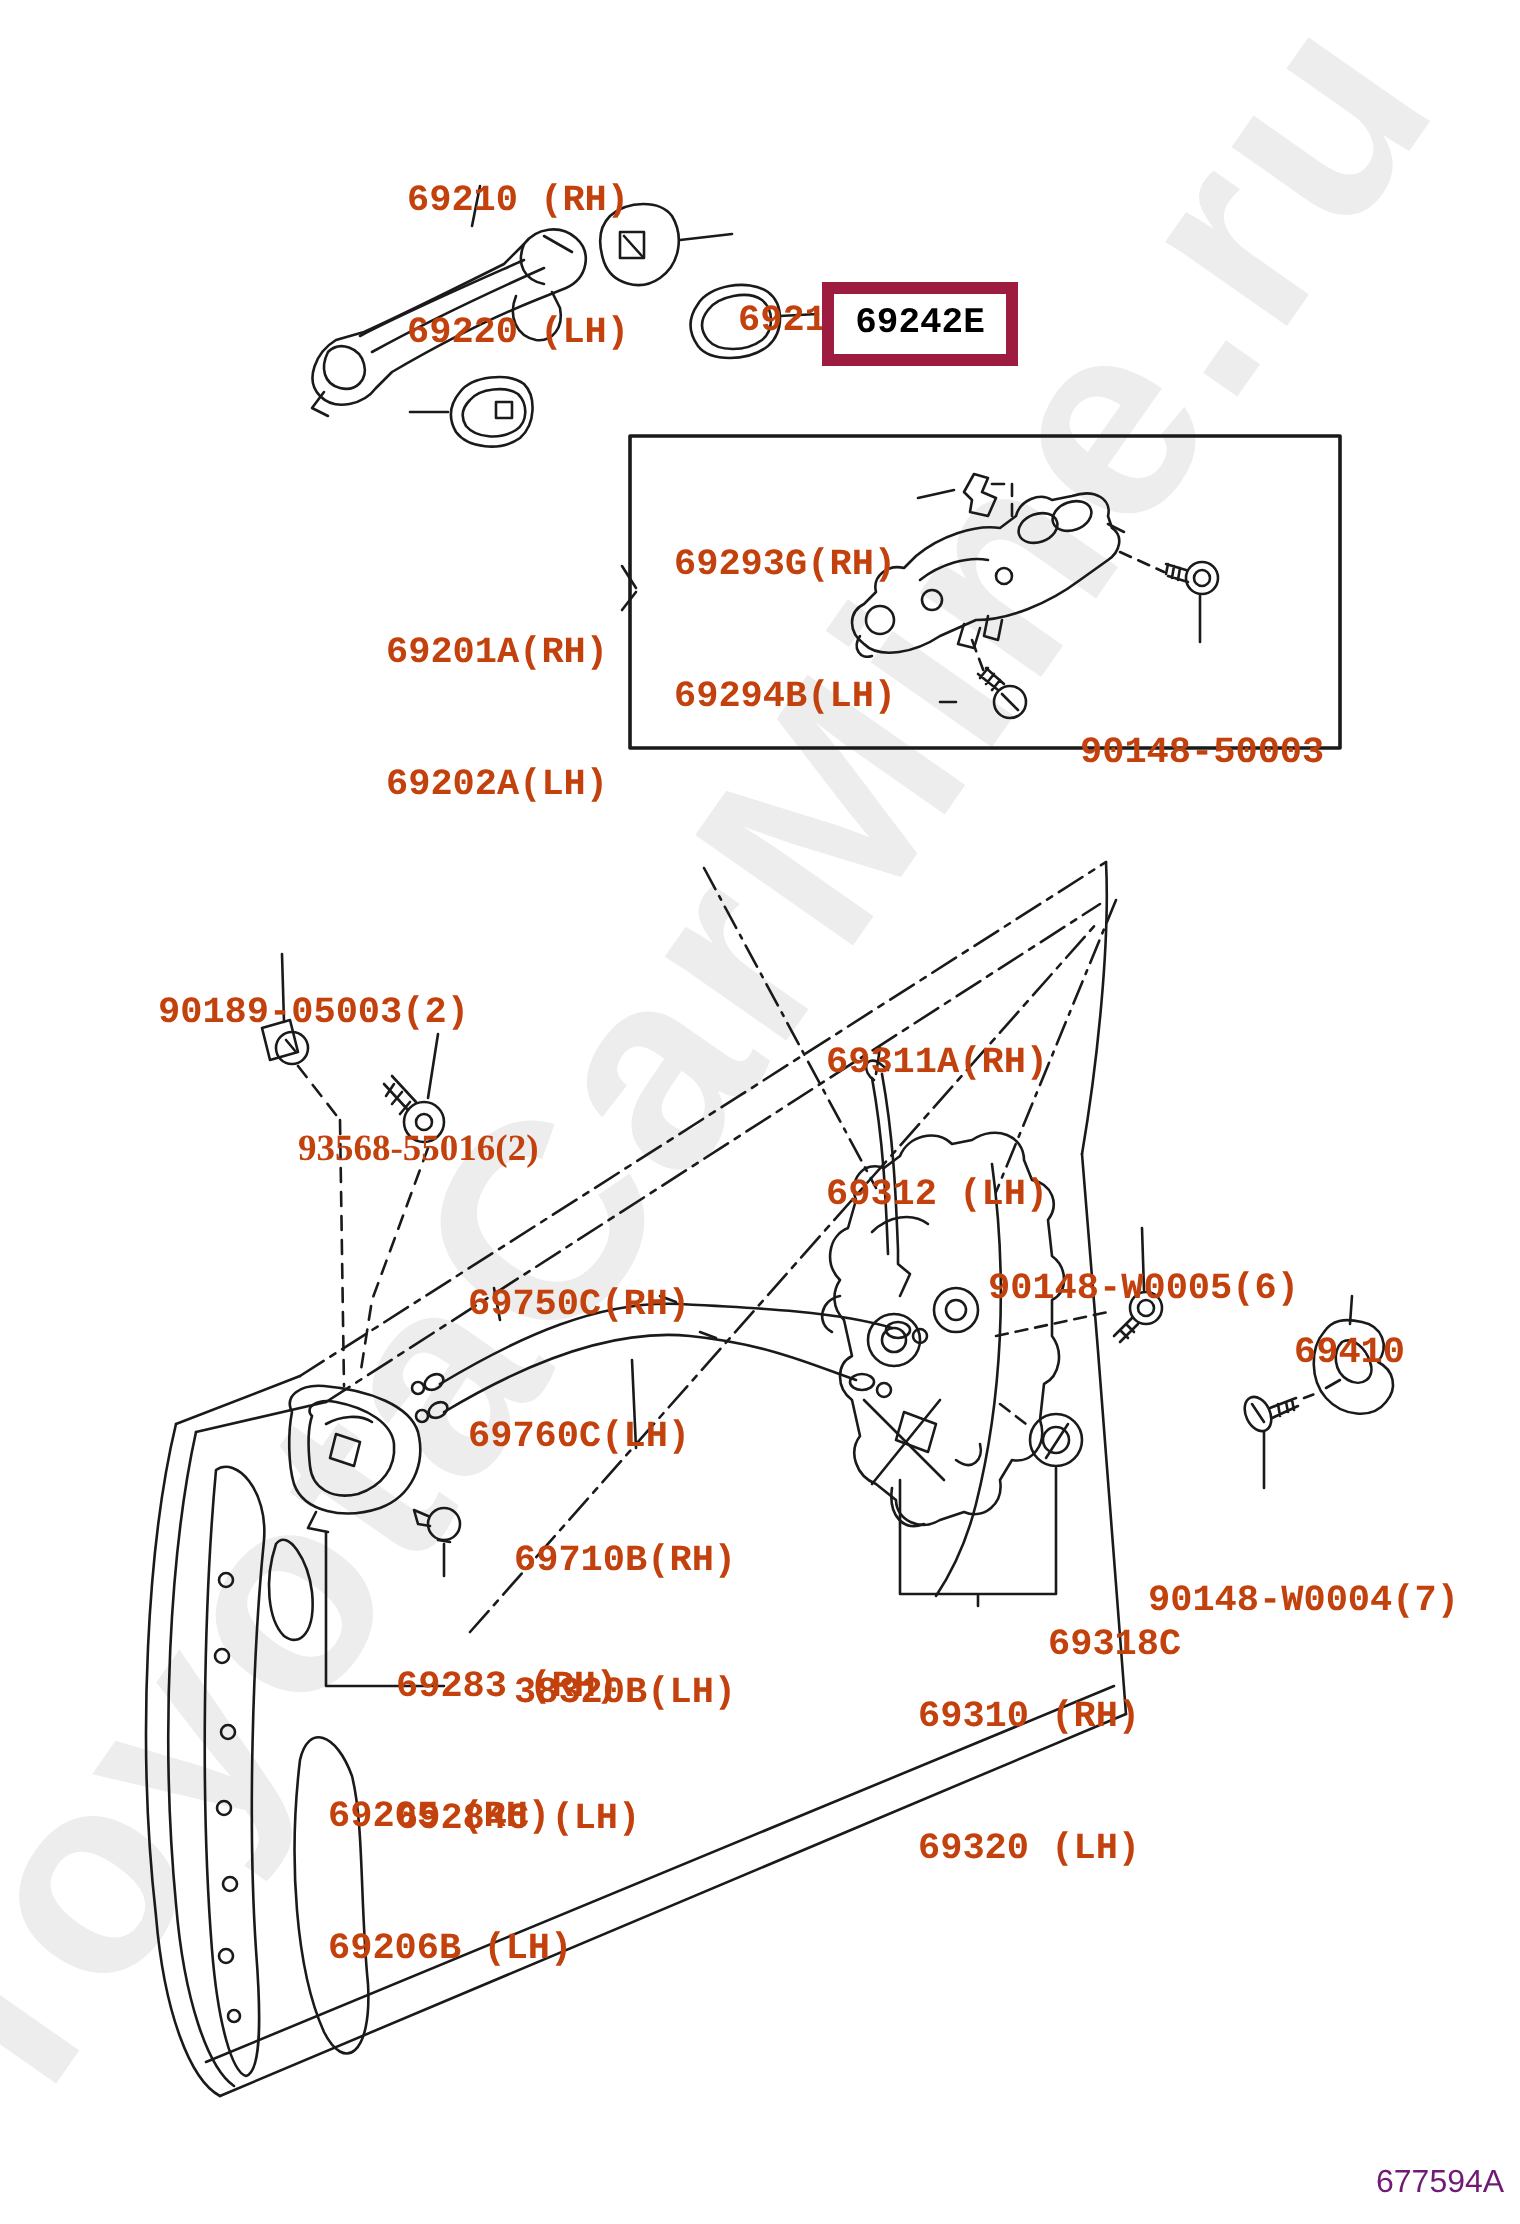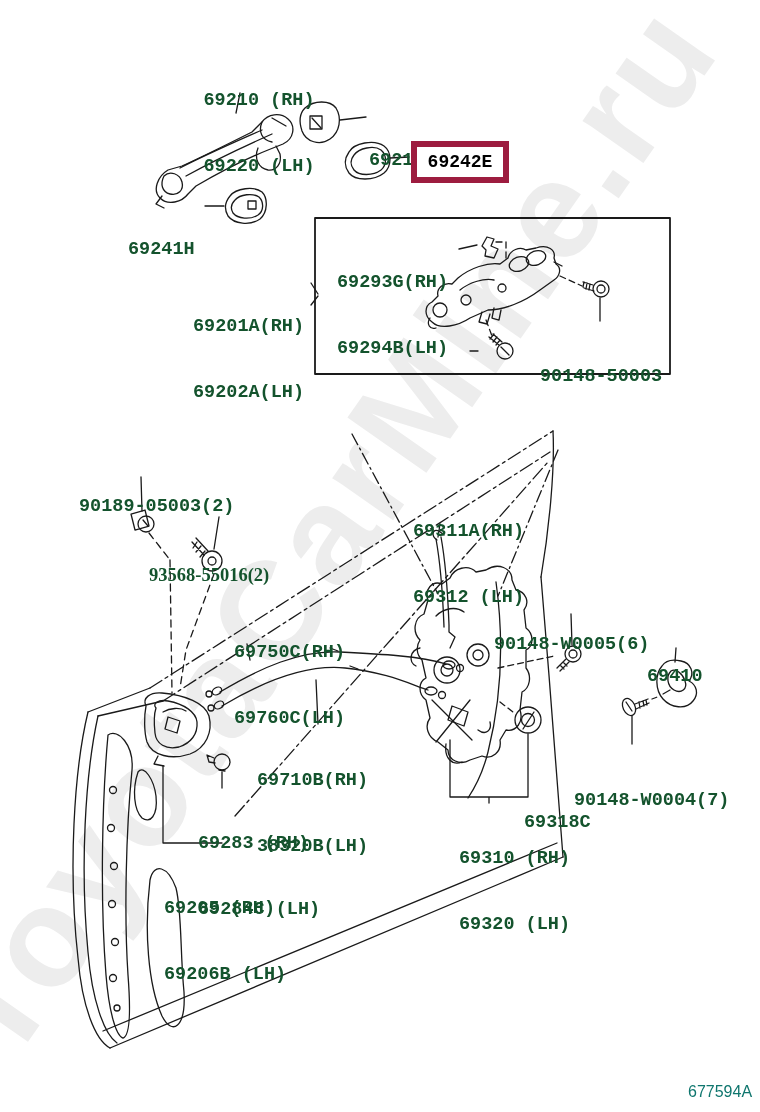--- a/index.html
+++ b/index.html
@@ -4,32 +4,32 @@
 <style>
   html,body{margin:0;padding:0;}
   body{width:760px;height:1112px;position:relative;background:#ffffff;overflow:hidden;
        font-family:"Liberation Sans",sans-serif;}
   #stage{position:absolute;left:0;top:0;width:760px;height:1112px;}
   .watermark{position:absolute;left:-30px;top:960px;z-index:0;
     font-family:"Liberation Sans",sans-serif;font-weight:bold;font-size:140px;
     color:#ededed;white-space:nowrap;letter-spacing:4px;
     transform:rotate(-55deg);transform-origin:0 50%;user-select:none;}
   svg.art{position:absolute;left:0;top:0;z-index:1;}
-  .lbl{position:absolute;z-index:2;color:#14532d;
+  .lbl{position:absolute;z-index:2;color:#c2410c;
     font-family:"Liberation Mono","DejaVu Sans Mono",monospace;
     font-weight:bold;font-size:18.5px;line-height:22px;white-space:pre;}
   .lbl span{display:block;}
   .ralign{text-align:right;}
   .center{text-align:center;}
   .hlbox{position:absolute;left:411px;top:141px;width:86px;height:30px;z-index:3;
     border:6px solid #9d1c3f;background:#ffffff;display:flex;align-items:center;
     justify-content:center;}
   .hlbox span{font-family:"Liberation Mono","DejaVu Sans Mono",monospace;
     font-weight:bold;font-size:18px;color:#000;}
-  .doccode{position:absolute;left:688px;top:1083px;z-index:2;color:#0f766e;
+  .doccode{position:absolute;left:688px;top:1083px;z-index:2;color:#701a75;
     font-family:"Liberation Sans",sans-serif;font-size:16px;}
 </style>
 </head>
 <body>
 
 <div id="stage">
 
   <div class="watermark">ToyotaCarMine.ru</div>
 
   <svg class="art" width="760" height="1112" viewBox="0 0 760 1112" fill="none" stroke="#1a1a1a" stroke-width="1.3" stroke-linecap="round" stroke-linejoin="round">
@@ -235,23 +235,20 @@
   </div>
 
   <div class="lbl" style="left:369px;top:106px;">
     <span>69217D</span>
   </div>
 
   <div class="hlbox">
     <span>69242E</span>
   </div>
 
-  <div class="lbl" style="left:128px;top:195px;">
-    <span>69241H</span>
-  </div>
 
   <div class="lbl ralign" style="left:185px;top:272px;width:127px;text-align:center;">
     <span>69201A(RH)</span>
     <span>69202A(LH)</span>
   </div>
 
   <div class="lbl" style="left:337px;top:228px;">
     <span>69293G(RH)</span>
     <span>69294B(LH)</span>
   </div>

